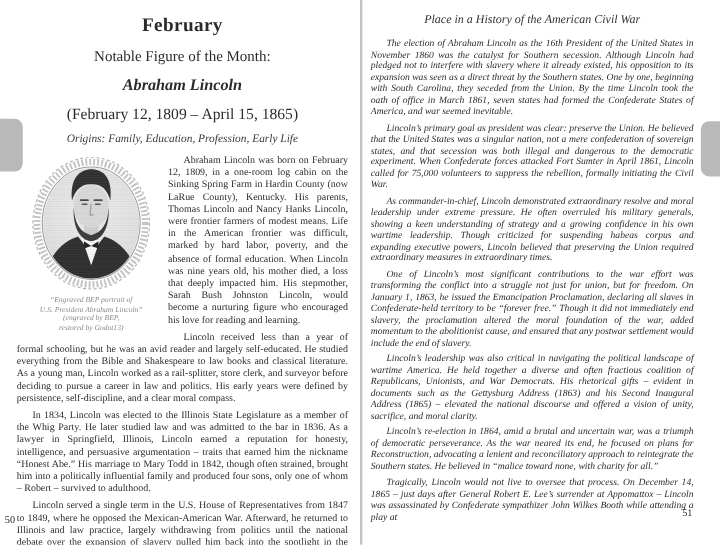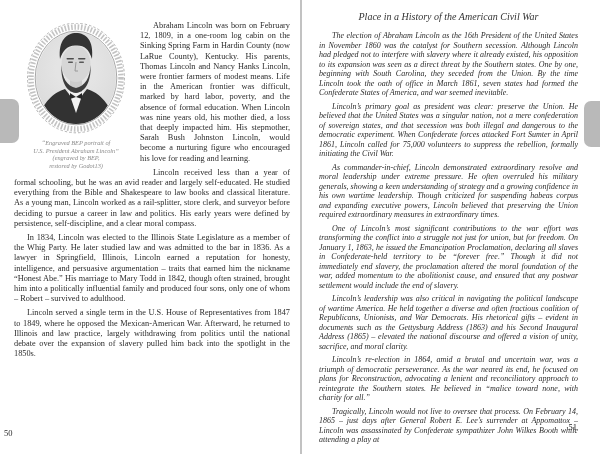--- a/index.html
+++ b/index.html
@@ -14,21 +14,21 @@
   .spread { display:flex; width:600px; height:454px; }
 
   
   .page-left {
     width:300px; height:454px; position:relative;
     padding:13px 10px 0 14px;
   }
   .divider { width:2px; height:454px; background:#c2c2c2; }
   .page-right {
     flex:1; height:454px; position:relative;
-    padding:11px 22px 0 17px;
+    padding:11px 22px 0 7px;
   }
 
   .lp-header { text-align:center; }
   .month-title { font-size:16px; font-weight:bold; letter-spacing:.3px; }
   .subtitle { font-size:12.5px; margin-top:9px; }
   .figure-name { font-size:13.5px; font-weight:bold; font-style:italic; margin-top:8px; }
   .life-dates { font-size:13px; margin-top:8px; }
   .origins { font-size:9.5px; font-style:italic; margin-top:8px; color:#3a3a3a; }
 
   .lp-body { margin-top:8px; font-size:8.3px; line-height:10.2px; text-align:justify; }
@@ -60,20 +60,27 @@
     position:absolute; right:0; top:101px; width:16px; height:46px;
     background:#b9b9b9; border-radius:7px 0 0 7px; cursor:pointer;
   }
 </style>
 </head>
 <body>
 
 <div class="spread">
 
   <div class="page-left">
+    <div class="lp-header">
+      <div class="month-title">February</div>
+      <div class="subtitle">Notable Figure of the Month:</div>
+      <div class="figure-name">Abraham Lincoln</div>
+      <div class="life-dates">(February 12, 1809 – April 15, 1865)</div>
+      <div class="origins">Origins: Family, Education, Profession, Early Life</div>
+    </div>
 
     <div class="lp-body">
       <figure class="portrait">
         <svg width="106" height="114" viewBox="0 0 106 114">
           <defs>
             <clipPath id="ovalClip">
                 <ellipse cx="53" cy="55" rx="40" ry="46"></ellipse>
               </clipPath>
             <radialGradient id="bgGrad" cx="50%" cy="40%" r="70%">
               <stop offset="0%" stop-color="#ededed"></stop>
@@ -139,21 +146,21 @@
   <div class="page-right">
     <div class="rp-header">Place in a History of the American Civil War</div>
 
     <div class="rp-body">
       <p>The election of Abraham Lincoln as the 16th President of the United States in November 1860 was the catalyst for Southern secession. Although Lincoln had pledged not to interfere with slavery where it already existed, his opposition to its expansion was seen as a direct threat by the Southern states. One by one, beginning with South Carolina, they seceded from the Union. By the time Lincoln took the oath of office in March 1861, seven states had formed the Confederate States of America, and war seemed inevitable.</p>
       <p>Lincoln’s primary goal as president was clear: preserve the Union. He believed that the United States was a singular nation, not a mere confederation of sovereign states, and that secession was both illegal and dangerous to the democratic experiment. When Confederate forces attacked Fort Sumter in April 1861, Lincoln called for 75,000 volunteers to suppress the rebellion, formally initiating the Civil War.</p>
       <p>As commander-in-chief, Lincoln demonstrated extraordinary resolve and moral leadership under extreme pressure. He often overruled his military generals, showing a keen understanding of strategy and a growing confidence in his own wartime leadership. Though criticized for suspending habeas corpus and expanding executive powers, Lincoln believed that preserving the Union required extraordinary measures in extraordinary times.</p>
       <p>One of Lincoln’s most significant contributions to the war effort was transforming the conflict into a struggle not just for union, but for freedom. On January 1, 1863, he issued the Emancipation Proclamation, declaring all slaves in Confederate-held territory to be “forever free.” Though it did not immediately end slavery, the proclamation altered the moral foundation of the war, added momentum to the abolitionist cause, and ensured that any postwar settlement would include the end of slavery.</p>
       <p>Lincoln’s leadership was also critical in navigating the political landscape of wartime America. He held together a diverse and often fractious coalition of Republicans, Unionists, and War Democrats. His rhetorical gifts – evident in documents such as the Gettysburg Address (1863) and his Second Inaugural Address (1865) – elevated the national discourse and offered a vision of unity, sacrifice, and moral clarity.</p>
       <p>Lincoln’s re-election in 1864, amid a brutal and uncertain war, was a triumph of democratic perseverance. As the war neared its end, he focused on plans for Reconstruction, advocating a lenient and reconciliatory approach to reintegrate the Southern states. He believed in “malice toward none, with charity for all.”</p>
-      <p>Tragically, Lincoln would not live to oversee that process. On February 14, 1865 – just days after General Robert E. Lee’s surrender at Appomattox – Lincoln was assassinated by Confederate sympathizer John Wilkes Booth while attending a play at</p>
+      <p>Tragically, Lincoln would not live to oversee that process. On December 14, 1865 – just days after General Robert E. Lee’s surrender at Appomattox – Lincoln was assassinated by Confederate sympathizer John Wilkes Booth while attending a play at</p>
     </div>
 
     <div class="page-number-right">51</div>
   </div>
 </div>
 
 <div class="tab-prev"></div>
 <div class="tab-next"></div>
 
 </body></html>

